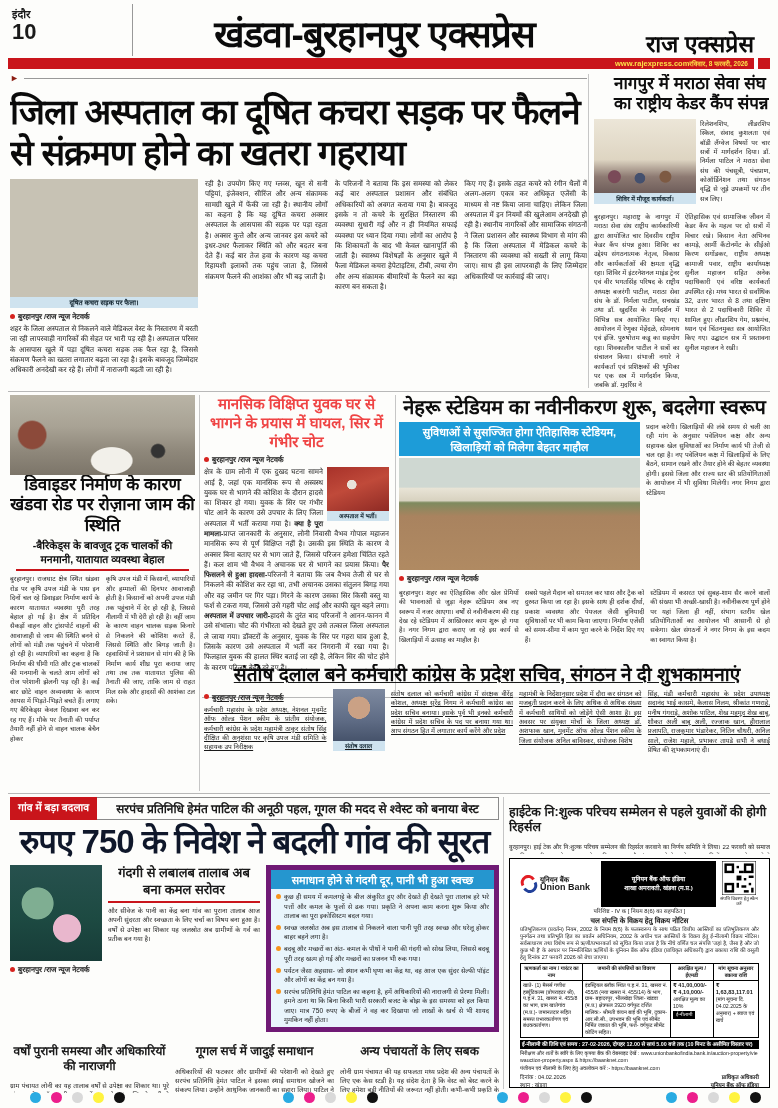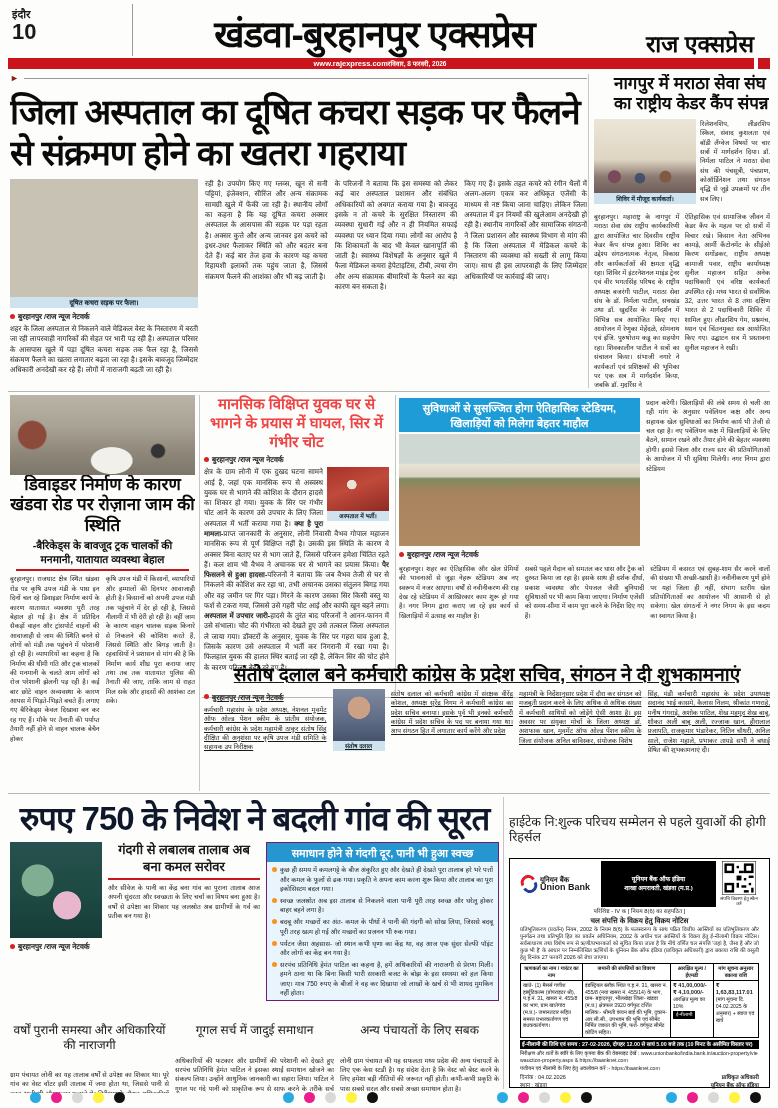--- a/index.html
+++ b/index.html
@@ -17,47 +17,47 @@
   .byline .dot{width:5px;height:5px;border-radius:50%;background:#d6231f;flex:0 0 auto;}
   .vrule{position:absolute;width:1px;background:#c6c6c6;}
   .hrule{position:absolute;height:1px;background:#b8b8b8;}
   
   .masthead{top:4px;left:8px;right:8px;height:52px;display:flex;align-items:flex-end;}
   .mh-left{width:120px;border-right:1px solid #999;padding:2px 0 2px 4px;align-self:stretch;}
   .mh-city{font-size:11px;font-weight:bold;}
   .mh-page{font-size:22px;font-weight:bold;line-height:1;}
   .mh-title{flex:1;text-align:center;font-size:37px;font-weight:bold;letter-spacing:-1px;color:#0b0b0b;line-height:1.1;}
   .mh-brand{width:138px;text-align:right;font-size:23px;font-weight:bold;color:#0b0b0b;padding-right:16px;line-height:1;}
-  .redbar{top:58px;left:8px;right:8px;height:11px;background:#c9151b;color:#ffffff;display:flex;align-items:center;justify-content:center;padding:0 4px;box-sizing:border-box;}
+  .redbar{top:58px;left:8px;right:8px;height:11px;background:#c9151b;color:#fde047;display:flex;align-items:center;justify-content:flex-end;padding:0 4px;box-sizing:border-box;}
   .redbar .site{font-size:7.5px;font-weight:bold;}
   .redbar .date{font-size:6.5px;font-weight:bold;margin-right:18px;}
   .redbar .tab{position:absolute;right:0;top:0;bottom:0;width:12px;background:#c9151b;border-left:4px solid #fff;}
   
   .kicker{top:74px;left:10px;width:577px;display:flex;align-items:center;gap:5px;}
   .kicker .arrow{color:#8c1d12;font-size:9px;line-height:1;}
   .kicker .ktext{font-size:12.5px;font-weight:bold;color:#111;white-space:nowrap;}
   .kicker .kline{flex:1;height:1px;background:#999;}
   
   .lead-head{font-size:35px;font-weight:bold;line-height:1.16;letter-spacing:-1px;color:#0a0a0a;}
   .sec-head-md{font-size:15px;font-weight:bold;text-align:center;line-height:1.25;color:#ef4444;}
   .sec-head-lg{font-size:19px;font-weight:bold;text-align:center;line-height:1.2;color:#0d0d0d;}
   .subhead-dash{font-size:10.5px;font-weight:bold;text-align:center;line-height:1.3;color:#111;
     border-bottom:2px solid #c9151b;padding-bottom:3px;margin:3px 6px;}
   .bluebar{background:#1d9cd8;color:#fff;font-size:11px;font-weight:bold;text-align:center;padding:2px 4px;}
   
   .tagbox{background:#c9151b;color:#fff;font-size:10.5px;font-weight:bold;padding:3px 8px;white-space:nowrap;}
   .vkicker{flex:1;border:1px solid #8a8a8a;border-left:none;font-size:12px;font-weight:bold;text-align:center;padding:2px 4px;}
   .village-head{font-size:33px;font-weight:bold;text-align:center;letter-spacing:-1px;line-height:1.1;color:#0f172a;}
   .pond-head{font-size:13px;font-weight:bold;text-align:center;line-height:1.25;border-bottom:2px solid #c9151b;padding-bottom:3px;}
-  .bluebox{border:1px solid #701a75;background:#e9f5fc;}
+  .bluebox{border:5px solid #701a75;background:#e9f5fc;}
   .bluebox-title{background:#2596cf;color:#fff;font-size:11px;font-weight:bold;text-align:center;padding:2px 4px;}
   .bluebox ul{margin:3px 5px;padding:0;list-style:none;}
   .bluebox li{font-size:6.6px;line-height:1.4;text-align:justify;margin-bottom:3px;padding-left:8px;position:relative;}
   .bluebox li::before{content:"";position:absolute;left:0;top:2px;width:5px;height:5px;border-radius:50%;background:#f7941d;}
-  .mini-head{font-size:12px;font-weight:normal;text-align:center;line-height:1.2;margin:18px 0;}
+  .mini-head{font-size:12px;font-weight:bold;text-align:center;line-height:1.2;margin:8px 0;}
   
   .ad{border:1.2px solid #000;box-sizing:border-box;padding:2px 10px;background:#fff;font-size:5.6px;line-height:1.35;}
   .ad-top{display:flex;align-items:stretch;gap:3px;}
   .ad-logo{width:78px;display:flex;align-items:center;gap:2px;}
   .ad-logo .uname-hi{font-size:7px;font-weight:bold;line-height:1.05;}
   .ad-logo .uname-en{font-size:9px;font-weight:bold;line-height:1;}
   .ad-branch{flex:1;background:#000;color:#fff;text-align:center;font-size:6.2px;font-weight:bold;padding:2px;display:flex;flex-direction:column;justify-content:center;gap:1px;}
   .qrwrap{width:40px;text-align:center;font-size:4.5px;line-height:1.1;}
   .ad-annex{text-align:center;font-size:5.8px;margin-top:1px;}
   .ad-title{text-align:center;font-size:7.2px;font-weight:bold;}
@@ -179,20 +179,21 @@
     </div>
     <div class="bodytext">
       <span>क्षेत्र के ग्राम लोनी में एक दुखद घटना सामने आई है, जहां एक मानसिक रूप से अस्वस्थ युवक घर से भागने की कोशिश के दौरान हादसे का शिकार हो गया। युवक के सिर पर गंभीर चोट आने के कारण उसे उपचार के लिए जिला अस्पताल में भर्ती कराया गया है।</span>
       <b>क्या है पूरा मामला-</b><span>प्राप्त जानकारी के अनुसार, लोनी निवासी वैभव गोपाल महाजन मानसिक रूप से पूर्ण विक्षिप्त नहीं है। उसकी इस स्थिति के कारण वे अक्सर बिना बताए घर से भाग जाते हैं, जिससे परिजन हमेशा चिंतित रहते हैं। कल शाम भी वैभव ने अचानक घर से भागने का प्रयास किया।</span>
       <b>पैर फिसलने से हुआ हादसा-</b><span>परिजनों ने बताया कि जब वैभव तेजी से घर से निकलने की कोशिश कर रहा था, तभी अचानक उसका संतुलन बिगड़ गया और वह जमीन पर गिर पड़ा। गिरने के कारण उसका सिर किसी वस्तु या फर्श से टकरा गया, जिससे उसे गहरी चोट आई और काफी खून बहने लगा।</span>
       <b>अस्पताल में उपचार जारी-</b><span>हादसे के तुरंत बाद परिजनों ने आनन-फानन में उसे संभाला। चोट की गंभीरता को देखते हुए उसे तत्काल जिला अस्पताल ले जाया गया। डॉक्टरों के अनुसार, युवक के सिर पर गहरा घाव हुआ है, जिसके कारण उसे अस्पताल में भर्ती कर निगरानी में रखा गया है। फिलहाल युवक की हालत स्थिर बताई जा रही है, लेकिन सिर की चोट होने के कारण परिजन बेहद डरे हुए हैं।</span>
     </div>
   </div>
 
   <div class="abs clip" style="top:395px;left:399px;width:371px;height:300px;">
+    <div class="sec-head-lg" style="font-size:20px;">नेहरू स्टेडियम का नवीनीकरण शुरू, बदलेगा स्वरूप</div>
     <div style="display:flex;gap:6px;margin-top:3px;">
       <div style="width:241px;flex:0 0 auto;">
         <div class="bluebar">सुविधाओं से सुसज्जित होगा ऐतिहासिक स्टेडियम, खिलाड़ियों को मिलेगा बेहतर माहौल</div>
         <div class="photo" style="height:112px;margin-top:2px;background:
             linear-gradient(180deg,#cfd8d2 0%,#cfd8d2 26%,#e8e4d6 27%,#d8d2c0 38%,#7e8a5e 40%,#a9835f 52%,#b08a62 100%);"></div>
         <div class="byline">
           <span class="dot"></span>
           <span>बुरहानपुर /राज न्यूज नेटवर्क</span>
         </div>
       </div>
@@ -221,20 +222,24 @@
             linear-gradient(180deg,#7e8aa0 0%,#5f6c85 60%,#46536b 100%);"></div>
         <div class="cap" style="font-size:6px;">संतोष दलाल</div>
       </div>
       <div class="bodytext-sm clip" style="flex:1;height:64px;">संतोष दलाल को कर्मचारी कांग्रेस में संरक्षक वीरेंद्र कोशल, अध्यक्ष सुरेंद्र निगम ने कर्मचारी कांग्रेस का प्रदेश सचिव बनाया। इसके पूर्व भी इनको कर्मचारी कांग्रेस में प्रदेश सचिव के पद पर बनाया गया था। आप संगठन हित में लगातार कार्य करेंगे और प्रदेश</div>
       <div class="bodytext-sm clip" style="flex:1;height:64px;">महामंत्री के निर्देशानुसार प्रदेश में दौरा कर संगठन को मजबूती प्रदान करने के लिए अधिक से अधिक संख्या में कर्मचारी साथियों को जोड़ेंगे ऐसी आशा है। इस अवसर पर संयुक्त मोर्चा के जिला अध्यक्ष डॉ. अशफाक खान, मूवमेंट ऑफ ओल्ड पेंशन स्कीम के जिला संयोजक अनिल बाविस्कर, संयोजक विशेष</div>
       <div class="bodytext-sm clip" style="flex:1;height:64px;">सिंह, मंडी कर्मचारी महासंघ के प्रदेश उपाध्यक्ष सदानंद भाई कासमे, कैलास निलम, श्रीकांत गणराहे, मनीष गंगराड़े, अशोक पाटिल, शेख महमूद शेख बाबू, शौकत अली बाबू अली, रज्जाक खान, हीरालाल प्रजापति, राजकुमार भंडारेकर, नितिन चौधरी, अनिल साले, राजेश महाले, प्रभाकर तायडे सभी ने बधाई प्रेषित की शुभकामनाएं दी।</div>
     </div>
   </div>
 
   <div class="abs clip" style="top:797px;left:10px;width:489px;height:296px;">
+    <div style="display:flex;align-items:stretch;">
+      <div class="tagbox">गांव में बड़ा बदलाव</div>
+      <div class="vkicker">सरपंच प्रतिनिधि हेमंत पाटिल की अनूठी पहल, गूगल की मदद से श्वेस्ट को बनाया बेस्ट</div>
+    </div>
     <div class="village-head" style="margin-top:4px;">रुपए 750 के निवेश ने बदली गांव की सूरत</div>
     <div style="display:flex;gap:6px;margin-top:5px;">
       <div style="width:92px;flex:0 0 auto;">
         <div class="photo" style="height:96px;background:
             radial-gradient(circle at 62% 66%, #e9b7cd 0 16%, transparent 17%),
             radial-gradient(circle at 30% 40%, #7fae92 0 18%, transparent 19%),
             linear-gradient(180deg,#27514e 0%,#1d4a42 55%,#173c38 100%);"></div>
         <div class="byline">
           <span class="dot"></span>
           <span>बुरहानपुर /राज न्यूज नेटवर्क</span>

